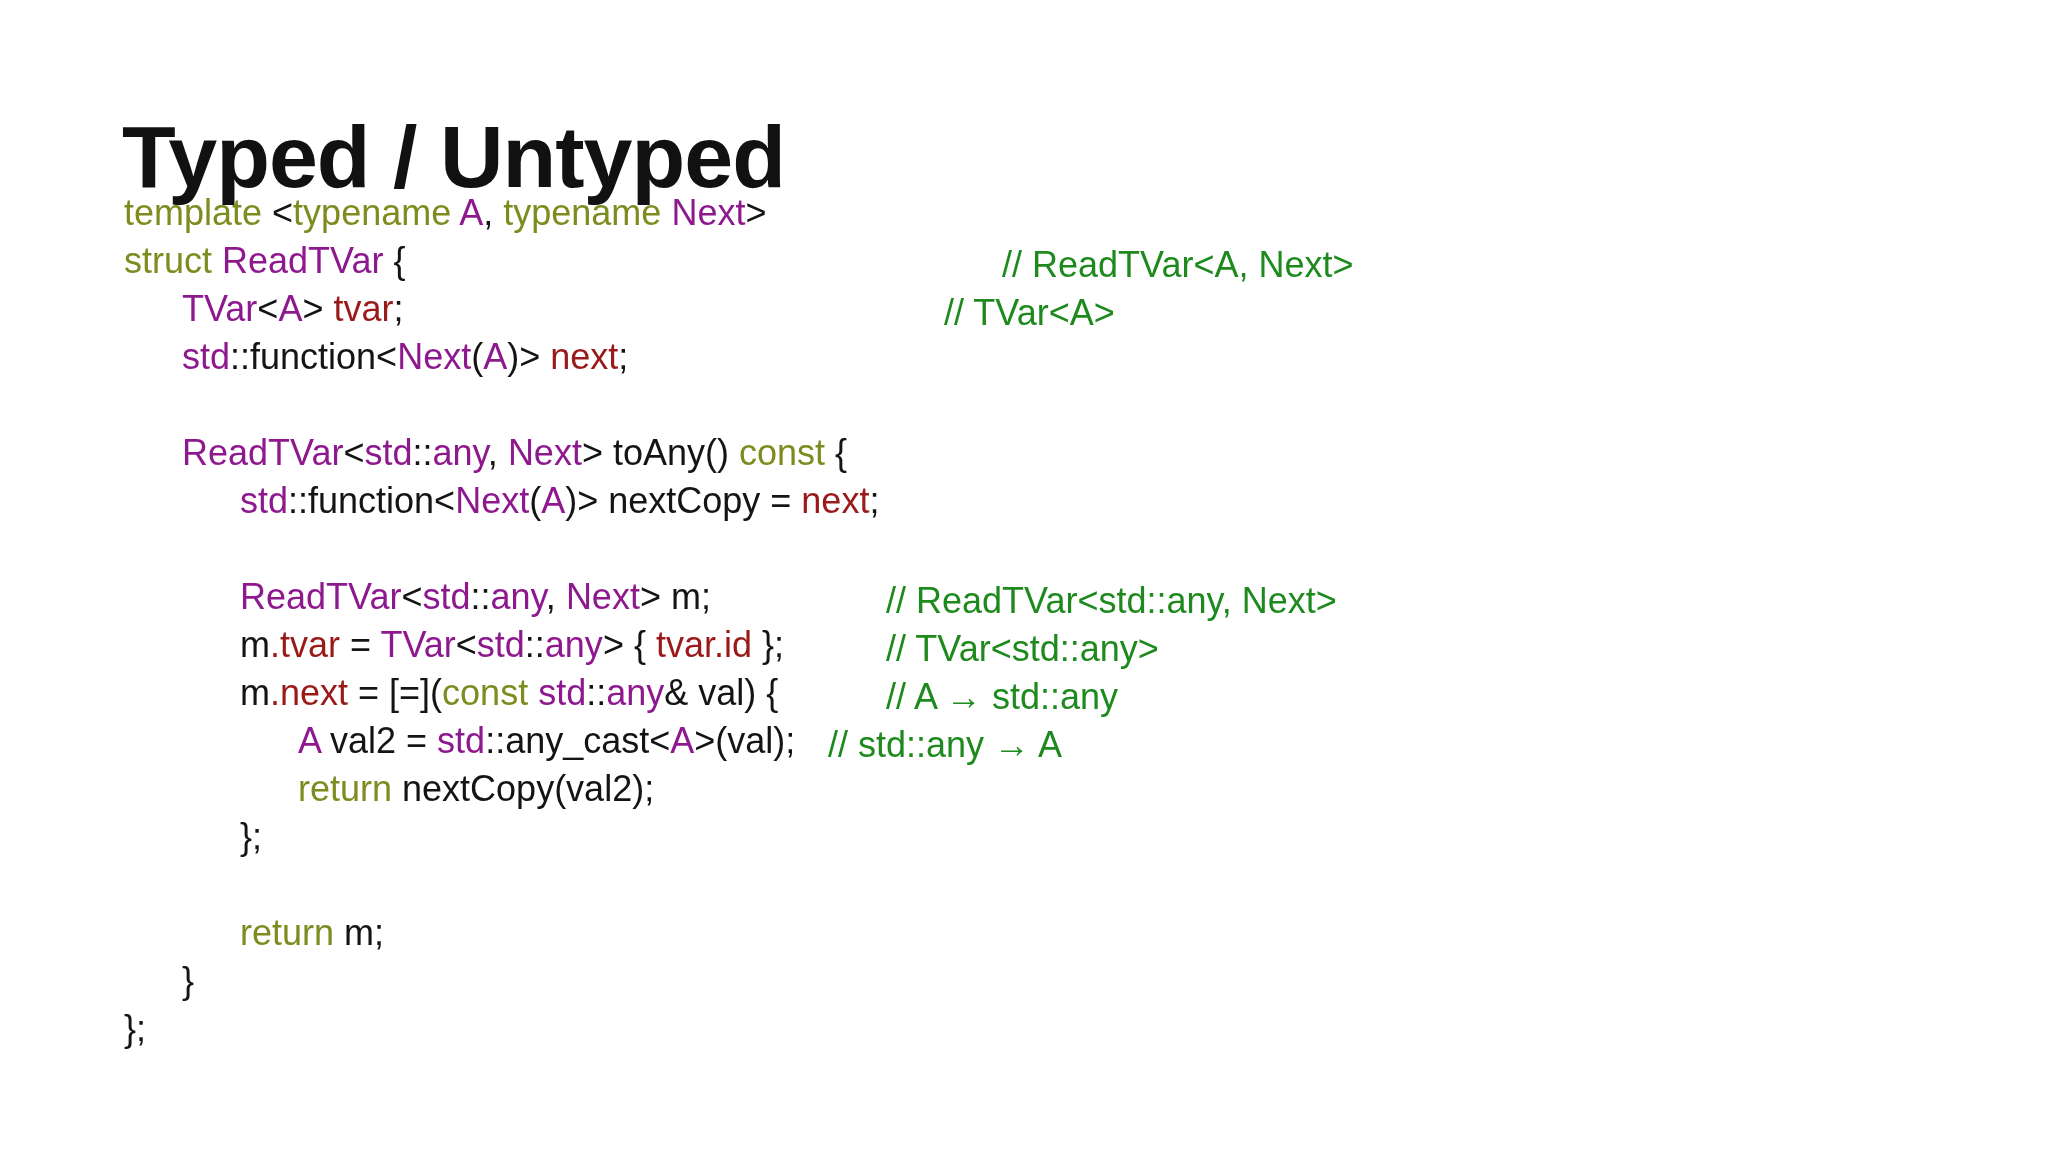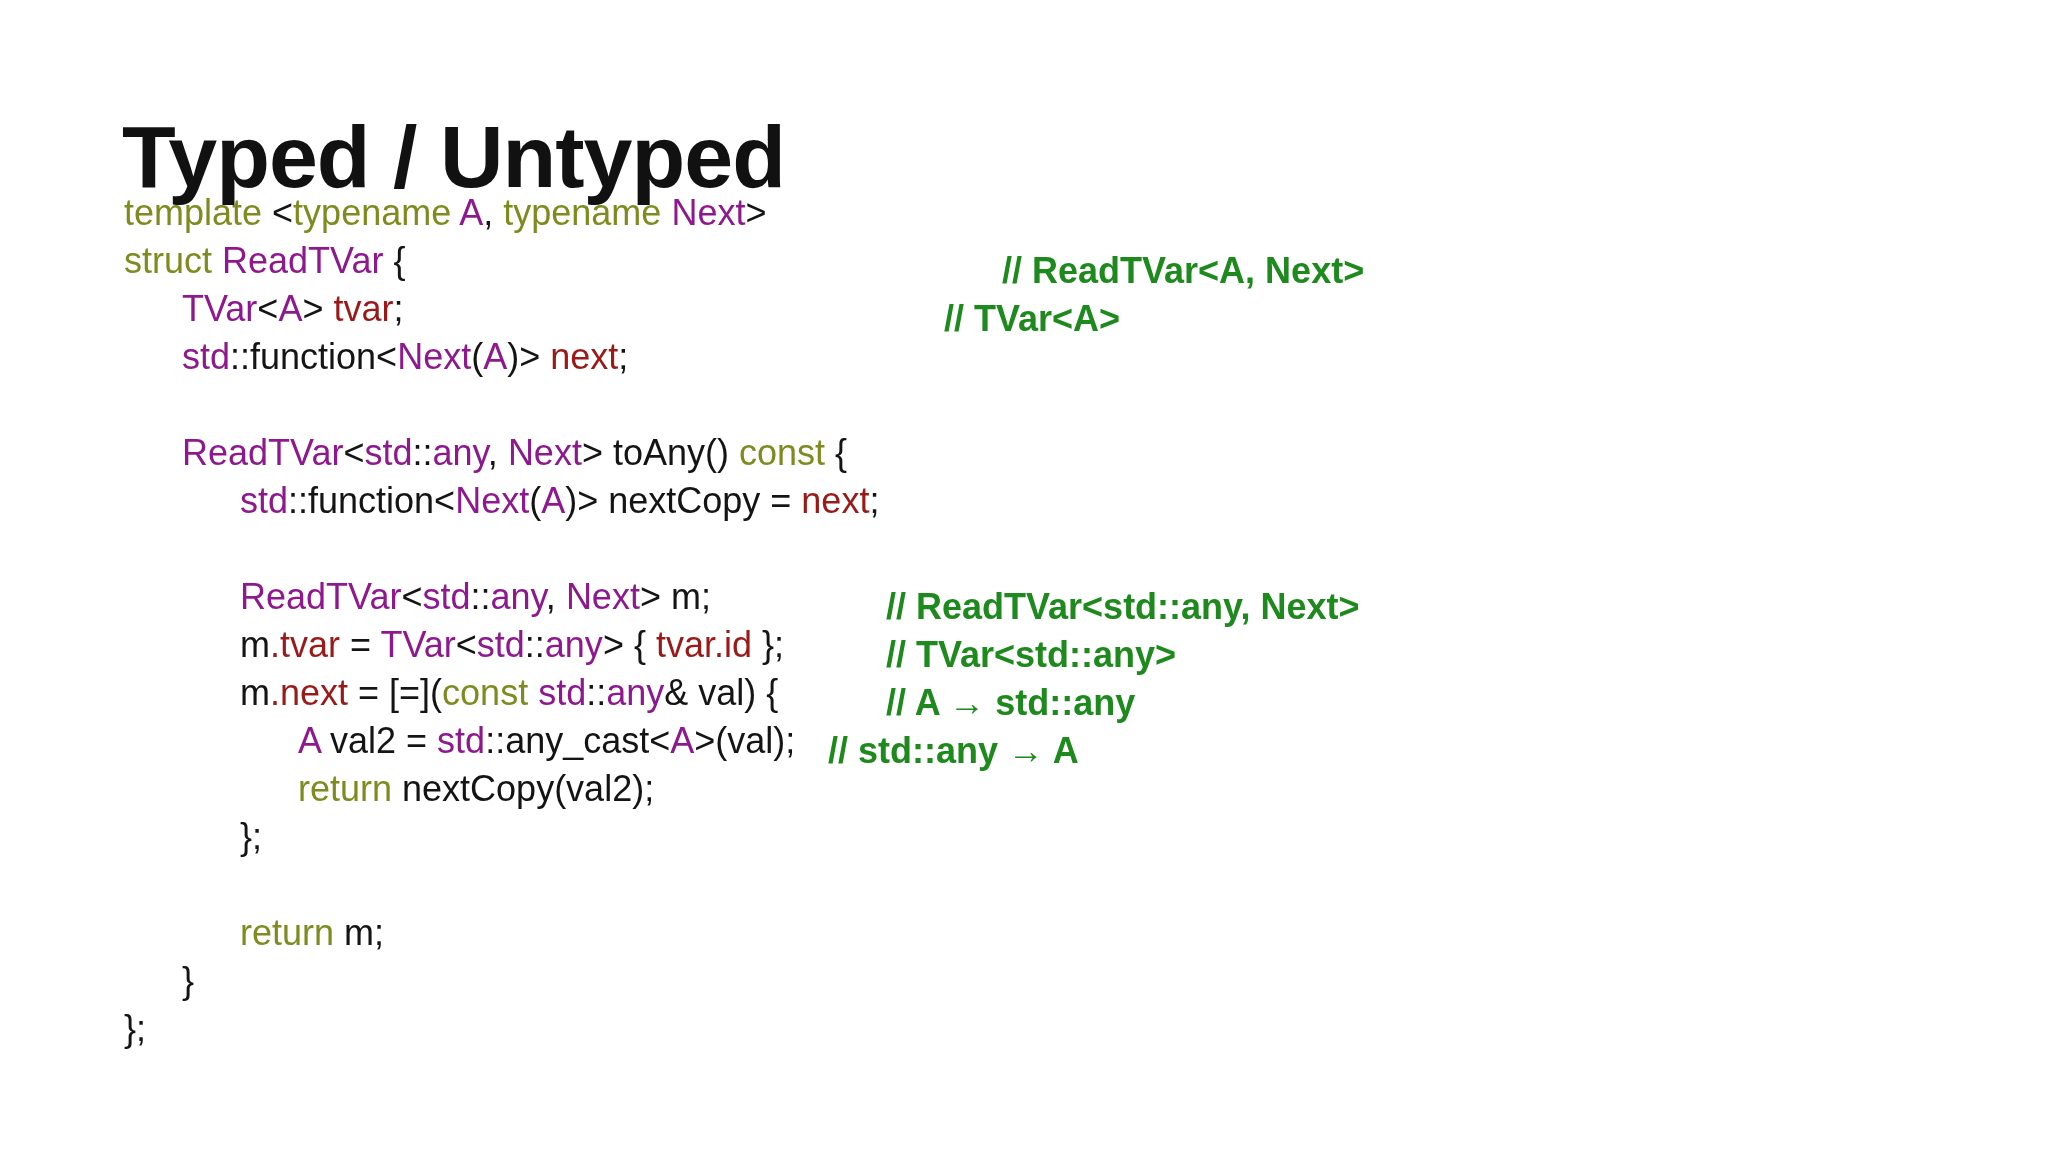--- a/index.html
+++ b/index.html
@@ -40,23 +40,22 @@
     white-space: pre;
   }
   .code-line {
     position: relative;
     height: 48px;
     white-space: pre;
   }
   .code-comment {
     position: absolute;
     left: 878px;
-    top: 10px;
+    top: 4px;
     white-space: pre;
-    font-weight: bold;
   }
 </style>
 </head>
 <body>
 
 <div class="slide">
   <h1 class="slide-title">Typed / Untyped</h1>
   <div class="code-block"><div class="code-line" style="padding-left: 0px;"><span style="color: rgb(126, 139, 30);">template</span><span style="color: rgb(20, 20, 20);"> &lt;</span><span style="color: rgb(126, 139, 30);">typename</span><span style="color: rgb(20, 20, 20);"> </span><span style="color: rgb(142, 25, 142);">A</span><span style="color: rgb(20, 20, 20);">, </span><span style="color: rgb(126, 139, 30);">typename</span><span style="color: rgb(20, 20, 20);"> </span><span style="color: rgb(142, 25, 142);">Next</span><span style="color: rgb(20, 20, 20);">&gt;</span></div><div class="code-line" style="padding-left: 0px;"><span style="color: rgb(126, 139, 30);">struct</span><span style="color: rgb(20, 20, 20);"> </span><span style="color: rgb(142, 25, 142);">ReadTVar</span><span style="color: rgb(20, 20, 20);"> {</span><span class="code-comment" style="color: rgb(30, 138, 30); left: 878px;">// ReadTVar&lt;A, Next&gt;</span></div><div class="code-line" style="padding-left: 58px;"><span style="color: rgb(142, 25, 142);">TVar</span><span style="color: rgb(20, 20, 20);">&lt;</span><span style="color: rgb(142, 25, 142);">A</span><span style="color: rgb(20, 20, 20);">&gt; </span><span style="color: rgb(154, 25, 25);">tvar</span><span style="color: rgb(20, 20, 20);">;</span><span class="code-comment" style="color: rgb(30, 138, 30); left: 820px;">// TVar&lt;A&gt;</span></div><div class="code-line" style="padding-left: 58px;"><span style="color: rgb(142, 25, 142);">std</span><span style="color: rgb(20, 20, 20);">::function&lt;</span><span style="color: rgb(142, 25, 142);">Next</span><span style="color: rgb(20, 20, 20);">(</span><span style="color: rgb(142, 25, 142);">A</span><span style="color: rgb(20, 20, 20);">)&gt; </span><span style="color: rgb(154, 25, 25);">next</span><span style="color: rgb(20, 20, 20);">;</span></div><div class="code-line" style="padding-left: 0px;"></div><div class="code-line" style="padding-left: 58px;"><span style="color: rgb(142, 25, 142);">ReadTVar</span><span style="color: rgb(20, 20, 20);">&lt;</span><span style="color: rgb(142, 25, 142);">std</span><span style="color: rgb(20, 20, 20);">::</span><span style="color: rgb(142, 25, 142);">any</span><span style="color: rgb(20, 20, 20);">, </span><span style="color: rgb(142, 25, 142);">Next</span><span style="color: rgb(20, 20, 20);">&gt; toAny() </span><span style="color: rgb(126, 139, 30);">const</span><span style="color: rgb(20, 20, 20);"> {</span></div><div class="code-line" style="padding-left: 116px;"><span style="color: rgb(142, 25, 142);">std</span><span style="color: rgb(20, 20, 20);">::function&lt;</span><span style="color: rgb(142, 25, 142);">Next</span><span style="color: rgb(20, 20, 20);">(</span><span style="color: rgb(142, 25, 142);">A</span><span style="color: rgb(20, 20, 20);">)&gt; nextCopy = </span><span style="color: rgb(154, 25, 25);">next</span><span style="color: rgb(20, 20, 20);">;</span></div><div class="code-line" style="padding-left: 0px;"></div><div class="code-line" style="padding-left: 116px;"><span style="color: rgb(142, 25, 142);">ReadTVar</span><span style="color: rgb(20, 20, 20);">&lt;</span><span style="color: rgb(142, 25, 142);">std</span><span style="color: rgb(20, 20, 20);">::</span><span style="color: rgb(142, 25, 142);">any</span><span style="color: rgb(20, 20, 20);">, </span><span style="color: rgb(142, 25, 142);">Next</span><span style="color: rgb(20, 20, 20);">&gt; m;</span><span class="code-comment" style="color: rgb(30, 138, 30); left: 762px;">// ReadTVar&lt;std::any, Next&gt;</span></div><div class="code-line" style="padding-left: 116px;"><span style="color: rgb(20, 20, 20);">m</span><span style="color: rgb(154, 25, 25);">.tvar</span><span style="color: rgb(20, 20, 20);"> = </span><span style="color: rgb(142, 25, 142);">TVar</span><span style="color: rgb(20, 20, 20);">&lt;</span><span style="color: rgb(142, 25, 142);">std</span><span style="color: rgb(20, 20, 20);">::</span><span style="color: rgb(142, 25, 142);">any</span><span style="color: rgb(20, 20, 20);">&gt; { </span><span style="color: rgb(154, 25, 25);">tvar.id</span><span style="color: rgb(20, 20, 20);"> };</span><span class="code-comment" style="color: rgb(30, 138, 30); left: 762px;">// TVar&lt;std::any&gt;</span></div><div class="code-line" style="padding-left: 116px;"><span style="color: rgb(20, 20, 20);">m</span><span style="color: rgb(154, 25, 25);">.next</span><span style="color: rgb(20, 20, 20);"> = [=](</span><span style="color: rgb(126, 139, 30);">const</span><span style="color: rgb(20, 20, 20);"> </span><span style="color: rgb(142, 25, 142);">std</span><span style="color: rgb(20, 20, 20);">::</span><span style="color: rgb(142, 25, 142);">any</span><span style="color: rgb(20, 20, 20);">&amp; val) {</span><span class="code-comment" style="color: rgb(30, 138, 30); left: 762px;">// A → std::any</span></div><div class="code-line" style="padding-left: 174px;"><span style="color: rgb(142, 25, 142);">A</span><span style="color: rgb(20, 20, 20);"> val2 = </span><span style="color: rgb(142, 25, 142);">std</span><span style="color: rgb(20, 20, 20);">::any_cast&lt;</span><span style="color: rgb(142, 25, 142);">A</span><span style="color: rgb(20, 20, 20);">&gt;(val);</span><span class="code-comment" style="color: rgb(30, 138, 30); left: 704px;">// std::any → A</span></div><div class="code-line" style="padding-left: 174px;"><span style="color: rgb(126, 139, 30);">return</span><span style="color: rgb(20, 20, 20);"> nextCopy(val2);</span></div><div class="code-line" style="padding-left: 116px;"><span style="color: rgb(20, 20, 20);">};</span></div><div class="code-line" style="padding-left: 0px;"></div><div class="code-line" style="padding-left: 116px;"><span style="color: rgb(126, 139, 30);">return</span><span style="color: rgb(20, 20, 20);"> m;</span></div><div class="code-line" style="padding-left: 58px;"><span style="color: rgb(20, 20, 20);">}</span></div><div class="code-line" style="padding-left: 0px;"><span style="color: rgb(20, 20, 20);">};</span></div></div>
 </div>
 

